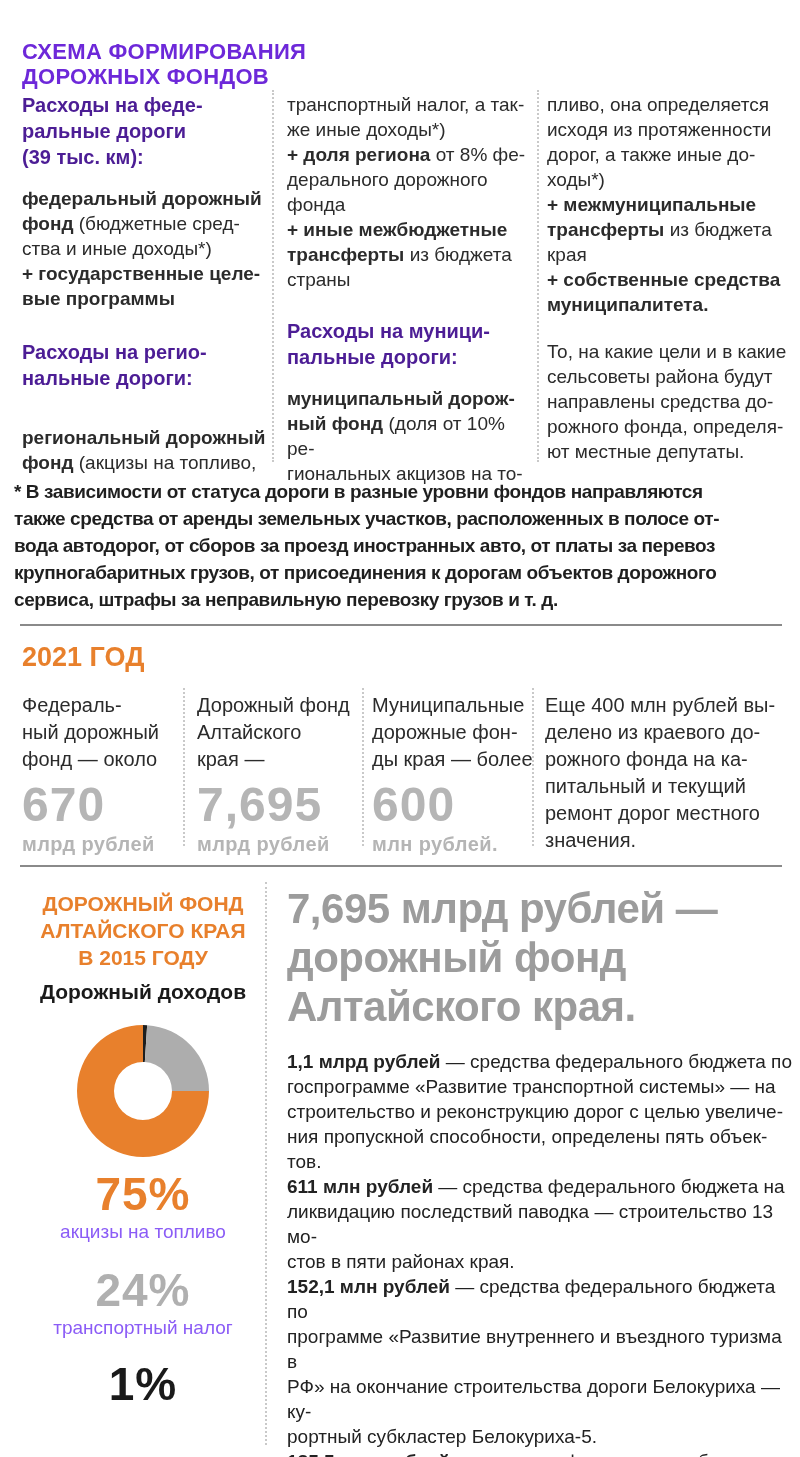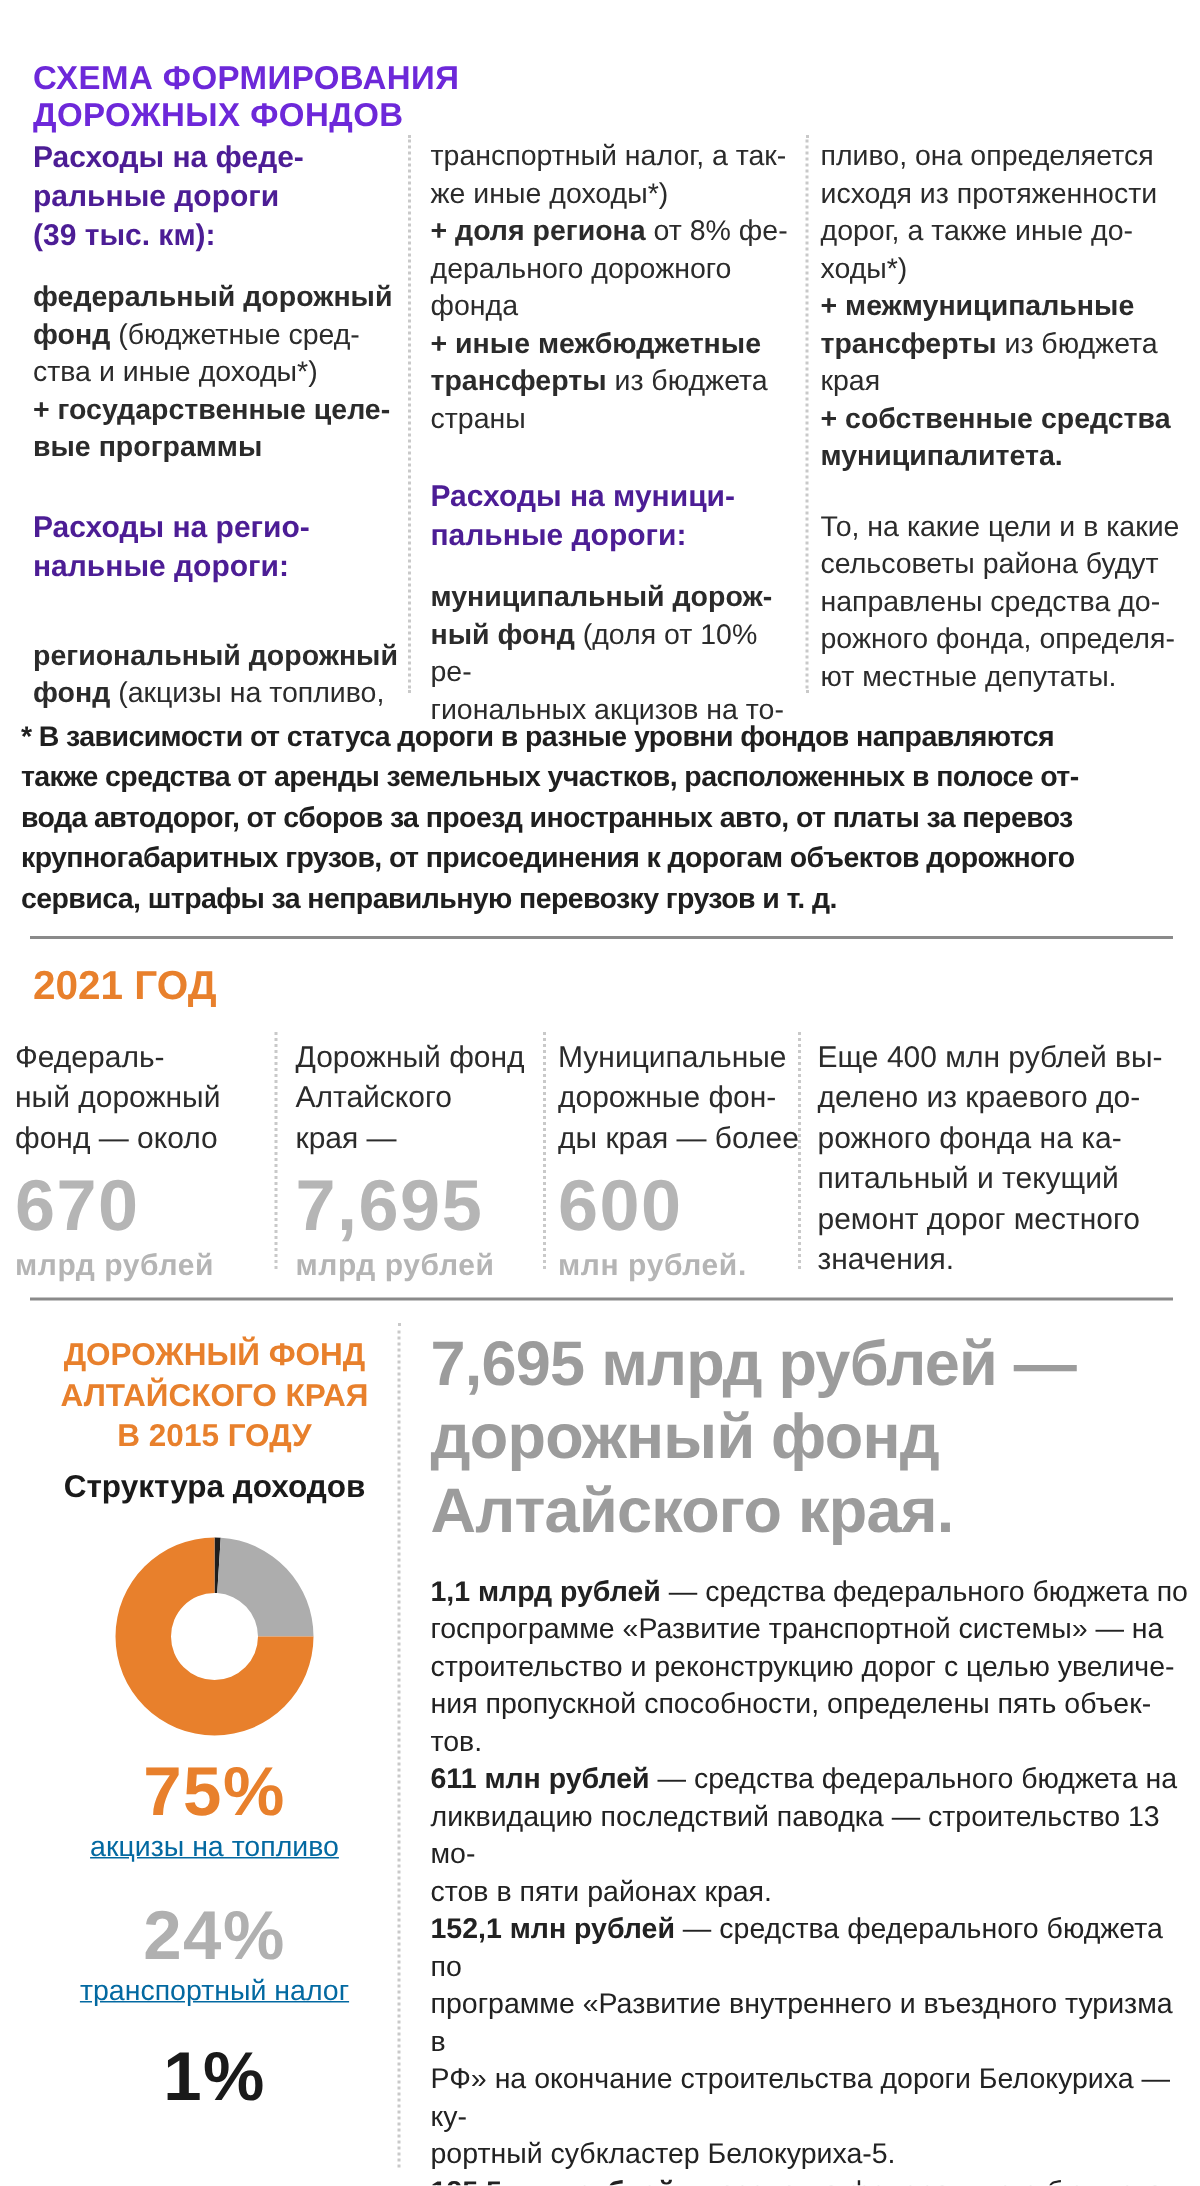--- a/index.html
+++ b/index.html
@@ -28,40 +28,40 @@
   .vdot-b{left:537px;top:90px;height:372px;}
   
   .footnote{position:absolute;left:14px;top:478px;width:775px;margin:0;
             font-size:19px;font-weight:700;line-height:27px;color:#1f1f1f;letter-spacing:-.4px;}
   .divider{position:absolute;left:20px;width:762px;height:2px;background:#8a8a8a;}
   .divider-1{top:624px;}
   .divider-2{top:865px;}
   
   .year-title{position:absolute;left:22px;top:642px;margin:0;font-size:27px;font-weight:700;color:#e8802c;}
   .card{position:absolute;top:692px;width:165px;}
-  .card-1{left:10px;} .card-2{left:197px;} .card-3{left:372px;}
+  .card-1{left:22px;} .card-2{left:197px;} .card-3{left:372px;}
   .card-label{font-size:20px;line-height:27px;color:#2b2b2b;}
   .card-value{font-size:48px;font-weight:700;color:#b5b5b5;line-height:48px;margin-top:8px;letter-spacing:1px;}
   .card-unit{font-size:20px;font-weight:700;color:#b5b5b5;margin-top:4px;letter-spacing:.4px;}
   .year-note{position:absolute;left:545px;top:692px;width:245px;margin:0;font-size:20px;line-height:27px;}
   .vdot-y{top:688px;height:158px;}
   .vdot-y1{left:183px;} .vdot-y2{left:362px;} .vdot-y3{left:532px;}
   
   .fund-left{position:absolute;left:20px;top:890px;width:246px;height:560px;text-align:center;}
   .fund-left-heading{position:absolute;top:0;left:0;width:100%;margin:0;
                      font-size:21px;line-height:27px;font-weight:700;color:#e8802c;}
   .fund-sub{position:absolute;top:90px;left:0;width:100%;margin:0;font-size:21px;font-weight:700;color:#1a1a1a;}
   .donut{position:absolute;top:126px;left:48px;}
   .stat{position:absolute;left:0;width:100%;}
   .stat-1{top:280px;} .stat-2{top:376px;} .stat-3{top:470px;}
   .stat-value{font-size:46px;font-weight:700;line-height:48px;letter-spacing:1px;}
   .stat-1 .stat-value{color:#e8802c;}
   .stat-2 .stat-value{color:#b0b0b0;}
   .stat-3 .stat-value{color:#1a1a1a;}
-  .stat-label{font-size:19px;color:#0369a1;margin-top:3px;text-decoration:underline;}
+  .stat-label{font-size:19px;color:#8b5cf6;margin-top:3px;}
   .vdot-f{left:265px;top:882px;height:563px;}
   .fund-right{position:absolute;left:287px;top:884px;width:505px;}
   .fund-right-heading{margin:0;font-size:42px;line-height:49px;font-weight:700;color:#9c9c9c;letter-spacing:-.5px;}
   .fund-paragraphs{margin-top:18px;}
   .fund-paragraphs p{margin:0;font-size:19px;line-height:25px;color:#222;}
 </style>
 </head>
 <body>
 
 <div class="page">
@@ -164,21 +164,21 @@
 питальный и текущий
 ремонт дорог местного
 значения.</p>
 
   <div class="divider divider-2"></div>
 
   <div class="fund-left">
     <h2 class="fund-left-heading pre">ДОРОЖНЫЙ ФОНД
 АЛТАЙСКОГО КРАЯ
 В 2015 ГОДУ</h2>
-    <div class="fund-sub">Структура доходов</div>
+    <div class="fund-sub">Дорожный доходов</div>
     <svg class="donut" width="150" height="150" viewBox="0 0 150 150">
         <path d="M 75 9
                A 66 66 0 0 1 79.14417428893469 9.130235923734077
                L 76.82092506635009 46.057224875580125
                A 29 29 0 0 0 75 46 Z" fill="#1e1e1e"></path>
         <path d="M 79.14417428893469 9.130235923734077
                A 66 66 0 0 1 141 75
                L 104 75
                A 29 29 0 0 0 76.82092506635009 46.057224875580125 Z" fill="#adadad"></path>
         <path d="M 141 75

